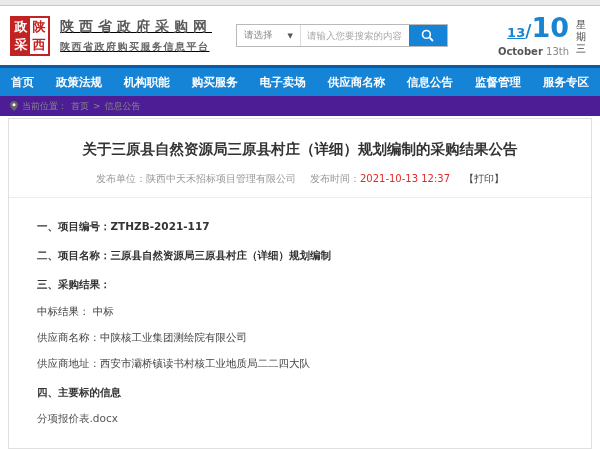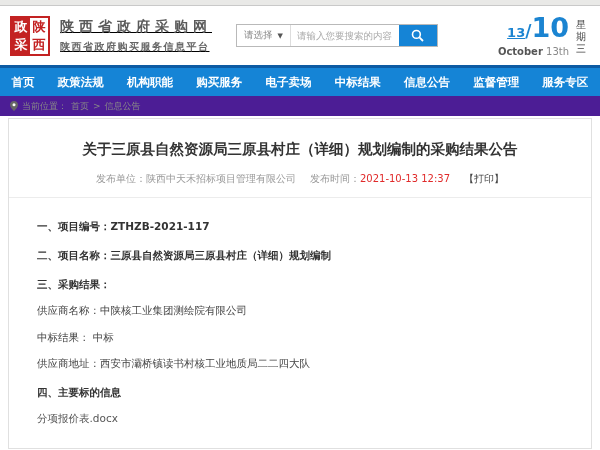--- a/index.html
+++ b/index.html
@@ -14,21 +14,21 @@
   .logo span { display:flex; align-items:center; justify-content:center;
     font-size:13px; font-weight:bold; }
   .logo .cell-red { background:#c32222; color:#fff; }
   .logo .cell-white { background:#fff; color:#c32222; }
   .titles { margin-left:10px;text-decoration:underline; }
   .site-title { font-size:14px; font-weight:bold; color:#5a5a5a; letter-spacing:5px; }
   .site-subtitle { font-size:10px; font-weight:bold; color:#666; letter-spacing:1.5px; margin-top:4px; }
 
   .search { margin-left:24px; display:flex; align-items:stretch; height:23px;
     border:1px solid #b9b9b9; }
-  .search-select { display:flex; align-items:center; gap:5px; padding:0 7px;
+  .search-select { display:flex; align-items:center; gap:15px; padding:0 7px;
     font-size:9.5px; color:#888; border-right:1px solid #ddd; background:#fff; cursor:pointer; }
   .caret { font-size:7px; color:#555; }
   .search-input { border:none; outline:none; width:108px; padding:0 6px; font-size:9.5px; color:#333;
     font-family:"DejaVu Sans","Liberation Sans",sans-serif; }
   .search-input::placeholder { color:#aaa; }
   .search-btn { width:38px; border:none; background:#1584d6; display:flex;
     align-items:center; justify-content:center; cursor:pointer; }
 
   .date-block { margin-left:auto; display:flex; align-items:flex-start; padding-right:2px; }
   .date-left { text-align:right; }
@@ -113,21 +113,21 @@
     <div class="weekday">星期三</div>
   </div>
 </div>
 
 <div class="nav">
   <span>首页</span>
   <span>政策法规</span>
   <span>机构职能</span>
   <span>购买服务</span>
   <span>电子卖场</span>
-  <span>中标结果</span>
+  <span>供应商名称</span>
   <span>信息公告</span>
   <span>监督管理</span>
   <span>服务专区</span>
 </div>
 
 <div class="breadcrumb">
   <svg width="8" height="10" viewBox="0 0 8 10">
     <path d="M4 0C1.8 0 0 1.7 0 3.8 0 6.6 4 10 4 10S8 6.6 8 3.8C8 1.7 6.2 0 4 0z" fill="#666"></path>
     <circle cx="4" cy="3.7" r="1.5" fill="#fbfbfb"></circle>
   </svg>
@@ -142,20 +142,20 @@
 
   <div class="meta">
     <span>发布单位：</span><span>陕西中天禾招标项目管理有限公司</span><span class="gap"></span><span>发布时间：</span><span class="meta-time">2021-10-13 12:37</span><span class="gap"></span><span class="print-btn">【打印】</span>
   </div>
   <div class="divider"></div>
 
   <div class="body-text">
     <div class="sec mt8">一、项目编号：ZTHZB-2021-117</div>
     <div class="sec mt16">二、项目名称：三原县自然资源局三原县村庄（详细）规划编制</div>
     <div class="sec mt16">三、采购结果：</div>
+    <div class="line mt14">中标结果： 中标</div>
     <div class="line mt12">供应商名称：中陕核工业集团测绘院有限公司</div>
-    <div class="line mt14">中标结果： 中标</div>
     <div class="line mt12">供应商地址：西安市灞桥镇读书村核工业地质局二二四大队</div>
     <div class="sec mt16">四、主要标的信息</div>
     <div class="line mt12"><span class="attachment">分项报价表.docx</span></div>
 
   </div>
 </div>
 
 </body></html>

